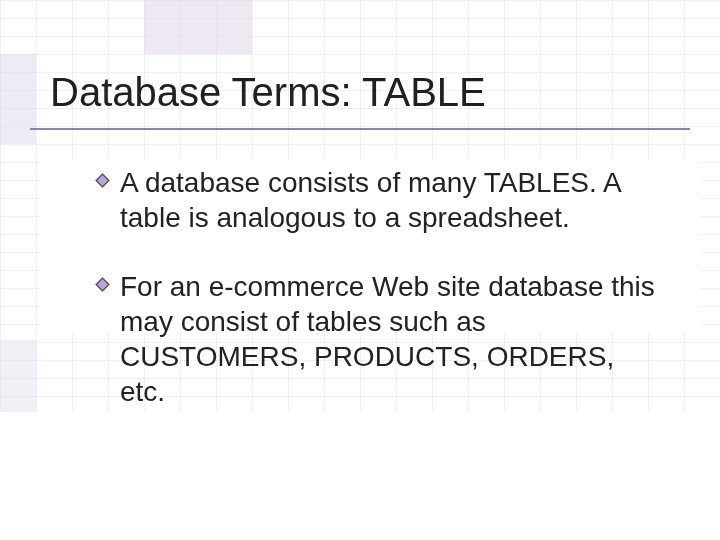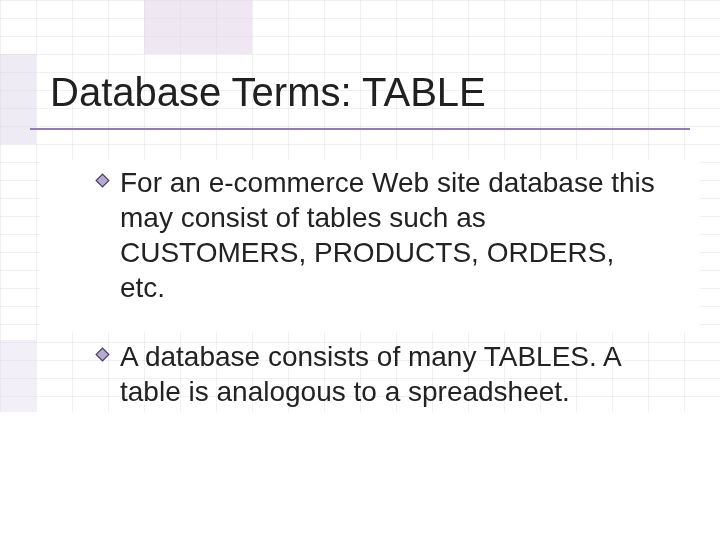--- a/index.html
+++ b/index.html
@@ -123,26 +123,26 @@
   <div class="title-rule"></div>
 
   <div class="body">
 
     <div class="item">
       <span class="bullet">
         <svg width="15" height="15" viewBox="0 0 15 15">
           <rect x="3" y="3" width="9" height="9" transform="rotate(45 7.5 7.5)" fill="#b8a9cf" stroke="#4a3c66" stroke-width="1.2"></rect>
         </svg>
       </span>
-      <span class="item-text">For an e-commerce Web site database this may consist of tables such as CUSTOMERS, PRODUCTS, ORDERS, etc.</span>
+      <span class="item-text">A database consists of many TABLES.  A table is analogous to a spreadsheet.</span>
     </div>
 
     <div class="item">
       <span class="bullet">
         <svg width="15" height="15" viewBox="0 0 15 15">
           <rect x="3" y="3" width="9" height="9" transform="rotate(45 7.5 7.5)" fill="#b8a9cf" stroke="#4a3c66" stroke-width="1.2"></rect>
         </svg>
       </span>
-      <span class="item-text">A database consists of many TABLES.  A table is analogous to a spreadsheet.</span>
+      <span class="item-text">For an e-commerce Web site database this may consist of tables such as CUSTOMERS, PRODUCTS, ORDERS, etc.</span>
     </div>
 
   </div>
 </div>
 
 </body></html>

